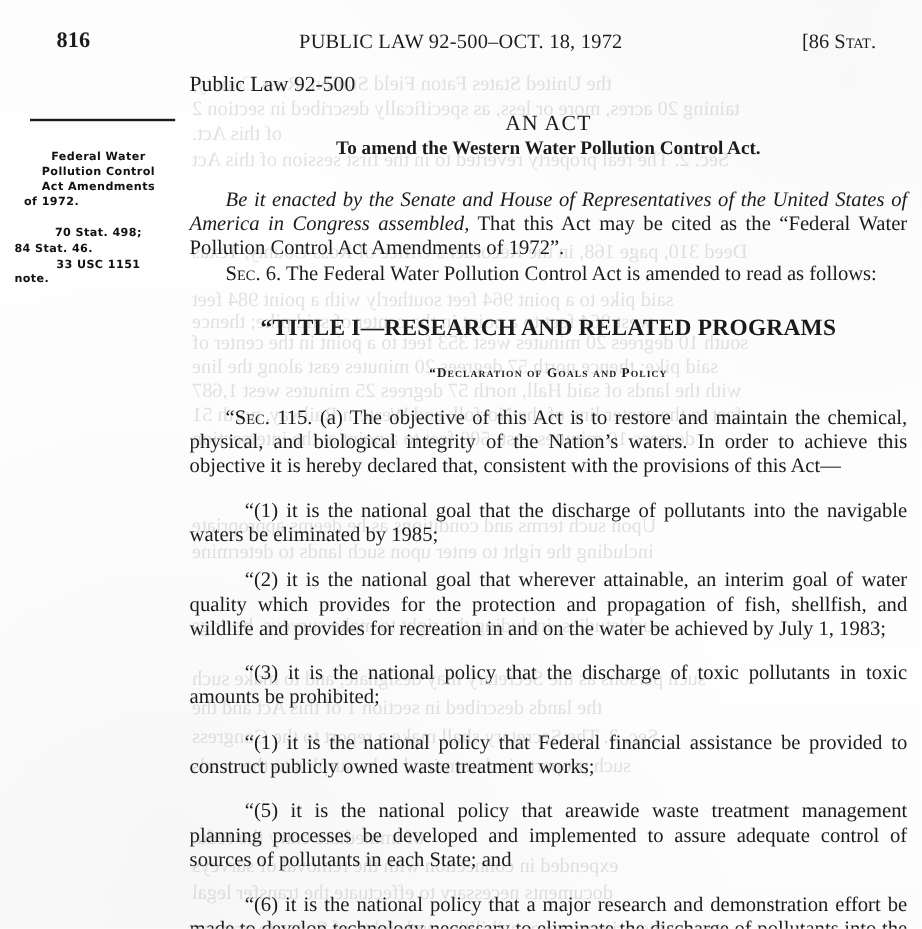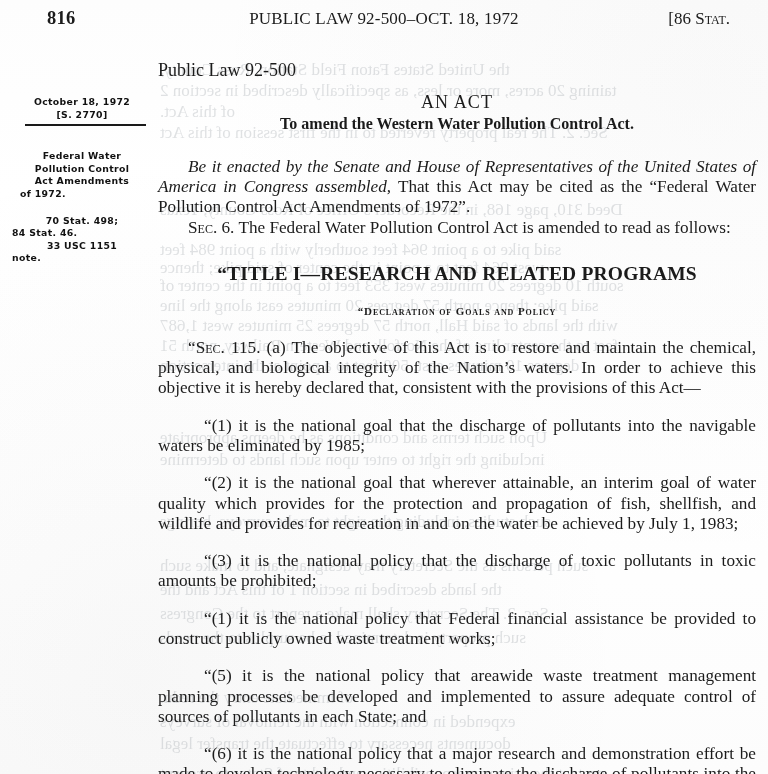--- a/index.html
+++ b/index.html
@@ -36,21 +36,21 @@
     font-family: "Liberation Serif", serif;
     white-space: nowrap;
     pointer-events: none;
     user-select: none;
     filter: blur(0.4px);
   }
 
   
   .runhead {
     position: absolute;
-    top: 8px;
+    top: 24px;
     left: 0;
     right: 0;
     height: 24px;
   }
   .folio {
     position: absolute;
     left: 47px;
     top: 0;
     font-size: 18.5px;
     font-weight: bold;
@@ -203,24 +203,20 @@
   <div class="folio">816</div>
   <div class="runtitle">
     <span>PUBLIC LAW 92-500–OCT. 18, 1972</span>
   </div>
   <div class="statcite">
     <span>[86 </span><span class="sc-caps">Stat.</span>
   </div>
 </div>
 
 <div class="sidenotes">
-  <div class="sn-date">
-    <div>October 18, 1972</div>
-    <div>[S. 2770]</div>
-  </div>
   <div class="sn-rule"></div>
 
   <div class="sn-block">
     <div>Federal Water</div>
     <div>Pollution Control</div>
     <div>Act Amendments</div>
     <div class="l-left" style="text-align:left; padding-left:8px;">of 1972.</div>
   </div>
 
   <div class="sn-block2">

